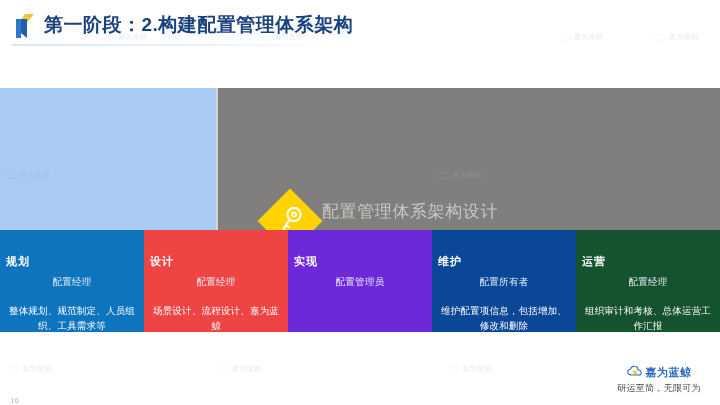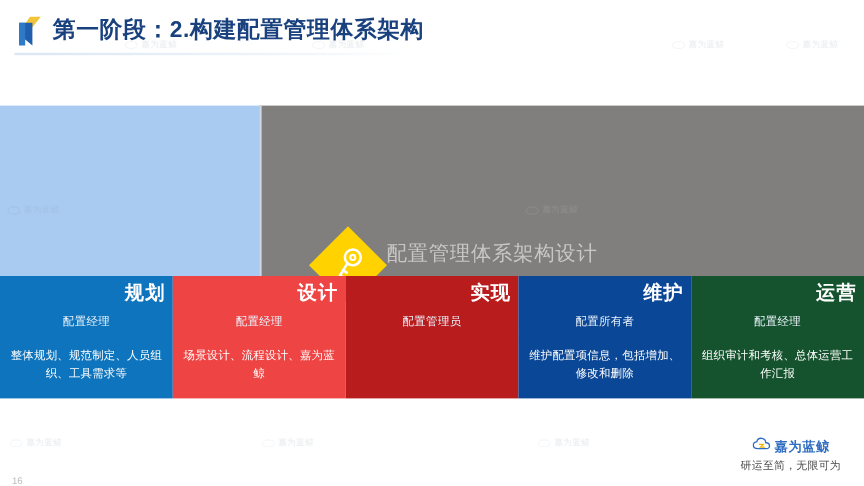--- a/index.html
+++ b/index.html
@@ -149,23 +149,23 @@
   }
 
   .col {
     flex: 1 1 0;
     height: 102px;
     position: relative;
     padding: 0 6px;
   }
 
   .col-title {
-    margin-top: 4px;
-    text-align: right;
-    font-size: 16px;
+    margin-top: 24px;
+    text-align: left;
+    font-size: 11px;
     font-weight: bold;
     color: #ffffff;
     letter-spacing: 1px;
   }
 
   .col-role {
     margin-top: 7px;
     text-align: center;
     font-size: 9.5px;
     color: #eaf2fb;
@@ -306,21 +306,21 @@
       <div class="col-role">配置经理</div>
       <div class="col-desc">整体规划、规范制定、人员组织、工具需求等</div>
     </div>
 
     <div class="col" style="background: #ef4444;">
       <div class="col-title">设计</div>
       <div class="col-role">配置经理</div>
       <div class="col-desc">场景设计、流程设计、嘉为蓝鲸</div>
     </div>
 
-    <div class="col" style="background: #b91c1c;">
+    <div class="col" style="background: #6d28d9;">
       <div class="col-title">实现</div>
       <div class="col-role">配置管理员</div>
     </div>
 
     <div class="col" style="background: rgb(11, 71, 151);">
       <div class="col-title">维护</div>
       <div class="col-role">配置所有者</div>
       <div class="col-desc">维护配置项信息，包括增加、修改和删除</div>
     </div>
 

